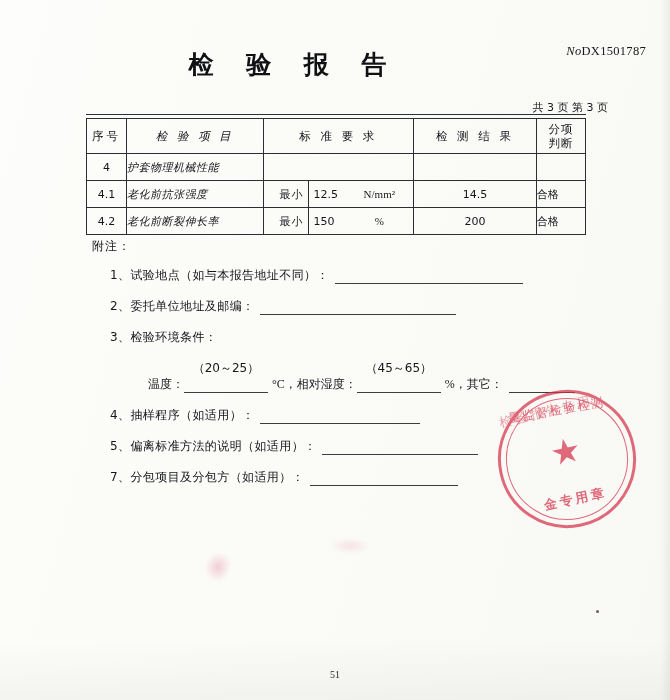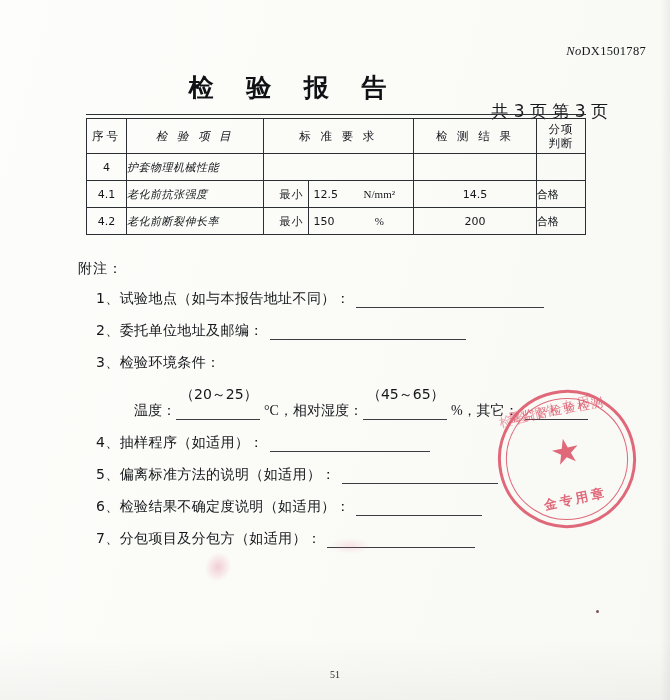--- a/index.html
+++ b/index.html
@@ -43,36 +43,36 @@
     color: #16181c;
     font-family: "Liberation Serif", serif;
   }
   .doc-no .no-prefix {
     font-style: italic;
     font-family: "Liberation Serif", serif;
   }
 
   .title {
     position: absolute;
-    top: 71px;
+    top: 48px;
     left: 0;
     width: 587px;
     text-align: center;
     font-size: 25px;
     font-weight: bold;
     letter-spacing: 12px;
     font-family: "DejaVu Sans", sans-serif;
     color: #0f1114;
   }
 
   .page-count {
     position: absolute;
     top: 100px;
     right: 62px;
-    font-size: 17px;
+    font-size: 11px;
     color: #15171b;
   }
 
   .rule {
     position: absolute;
     left: 86px;
     width: 500px;
     height: 1px;
     background: #2c2f33;
   }
@@ -143,25 +143,24 @@
     text-align: center;
     padding-right: 18px;
     font-family: "Liberation Serif", serif;
     margin-left: 16px;
   }
 
   
   .notes {
     position: absolute;
     top: 238px;
-    left: 78px;
+    left: 92px;
     width: 510px;
-    font-size: 14px;
+    font-size: 12px;
     color: #14161a;
-    margin-top: 22px;
   }
   .notes-title {
     letter-spacing: 1px;
     margin-bottom: 12px;
   }
   .note-row {
     display: flex;
     align-items: flex-end;
     margin-bottom: 14px;
     padding-left: 18px;
@@ -409,24 +408,20 @@
     <div class="note-row">
       <span class="note-label">4、抽样程序（如适用）：</span>
       <span class="blank b-160"></span>
     </div>
 
     <div class="note-row">
       <span class="note-label">5、偏离标准方法的说明（如适用）：</span>
       <span class="blank b-150"></span>
     </div>
 
-    <div class="note-row">
-      <span class="note-label">6、检验结果不确定度说明（如适用）：</span>
-      <span class="blank b-120"></span>
-    </div>
 
     <div class="note-row">
       <span class="note-label">7、分包项目及分包方（如适用）：</span>
       <span class="blank b-140"></span>
     </div>
   </div>
 
   <div class="stamp">
     <div class="stamp-inner"></div>
     <div class="stamp-arc">量监督检验检测</div>

